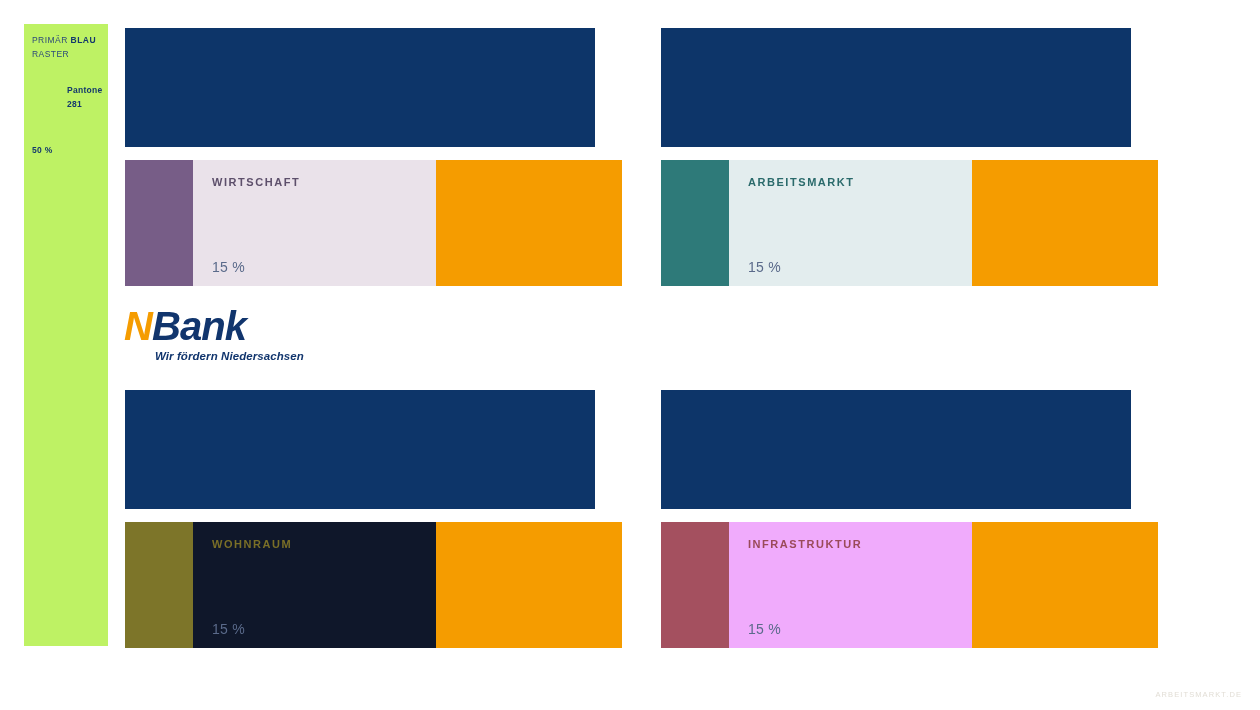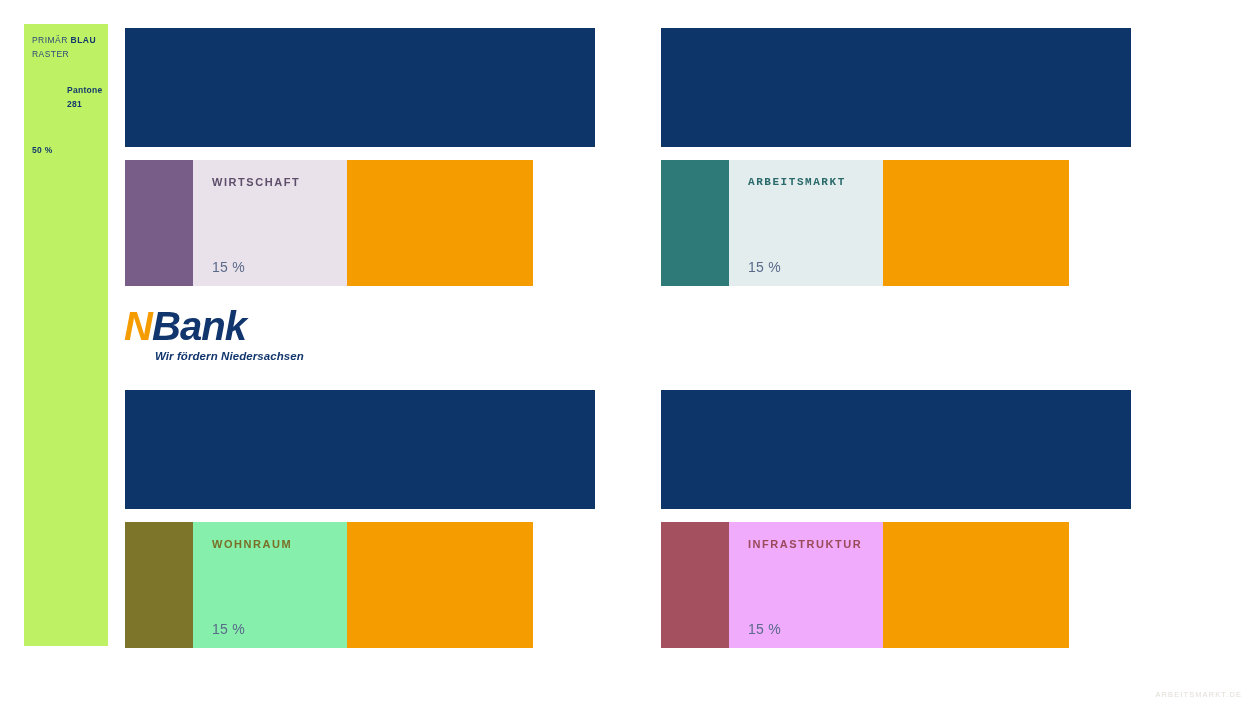--- a/index.html
+++ b/index.html
@@ -64,21 +64,21 @@
   .group.row-bottom { top: 390px; }
 
   .navy-block {
     width: 470px;
     height: 119px;
     background: #0d3569;
   }
 
   .card {
     margin-top: 13px;
-    width: 408px;
+    width: 497px;
     height: 126px;
     display: flex;
     position: relative;
   }
   .card .swatch {
     width: 68px;
     height: 126px;
     flex: 0 0 68px;
   }
   .card .panel {
@@ -108,24 +108,24 @@
     background: #f59c00;
   }
 
   
   .card.wirtschaft    .swatch { background: #775d87; }
   .card.wirtschaft    .panel  { background: #eae2ea; }
   .card.wirtschaft    .card-title { color: #5d4f6b; }
 
   .card.arbeitsmarkt  .swatch { background: #2e7a79; }
   .card.arbeitsmarkt  .panel  { background: #e3edee; }
-  .card.arbeitsmarkt  .card-title { color: #2a6a6b; font-family: Liberation Mono, monospace; }
+  .card.arbeitsmarkt  .card-title { color: #2a6a6b; }
 
   .card.wohnraum      .swatch { background: #7d7529; }
-  .card.wohnraum      .panel  { background: #86efac; }
+  .card.wohnraum      .panel  { background: #0f172a; }
   .card.wohnraum      .card-title { color: #7a6f27; }
 
   .card.infrastruktur .swatch { background: #a4505f; }
   .card.infrastruktur .panel  { background: #f0abfc; }
   .card.infrastruktur .card-title { color: #9a4a59; }
 
   
   #logo {
     position: absolute;
     left: 124px;

